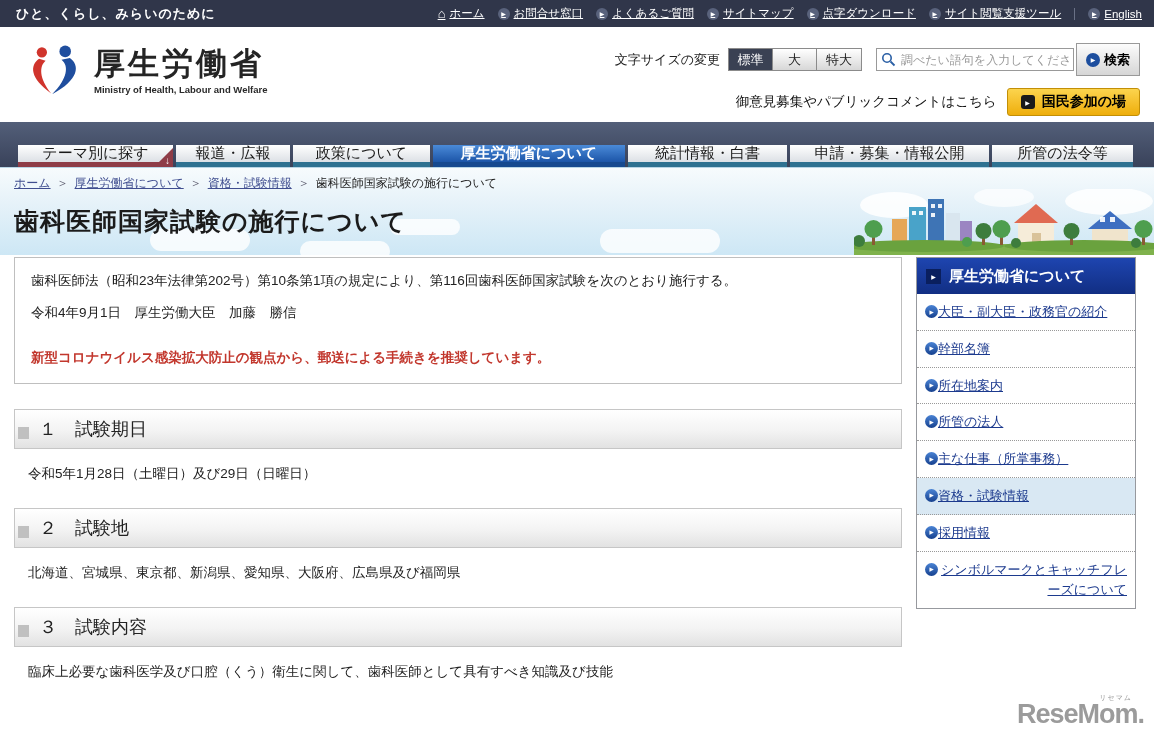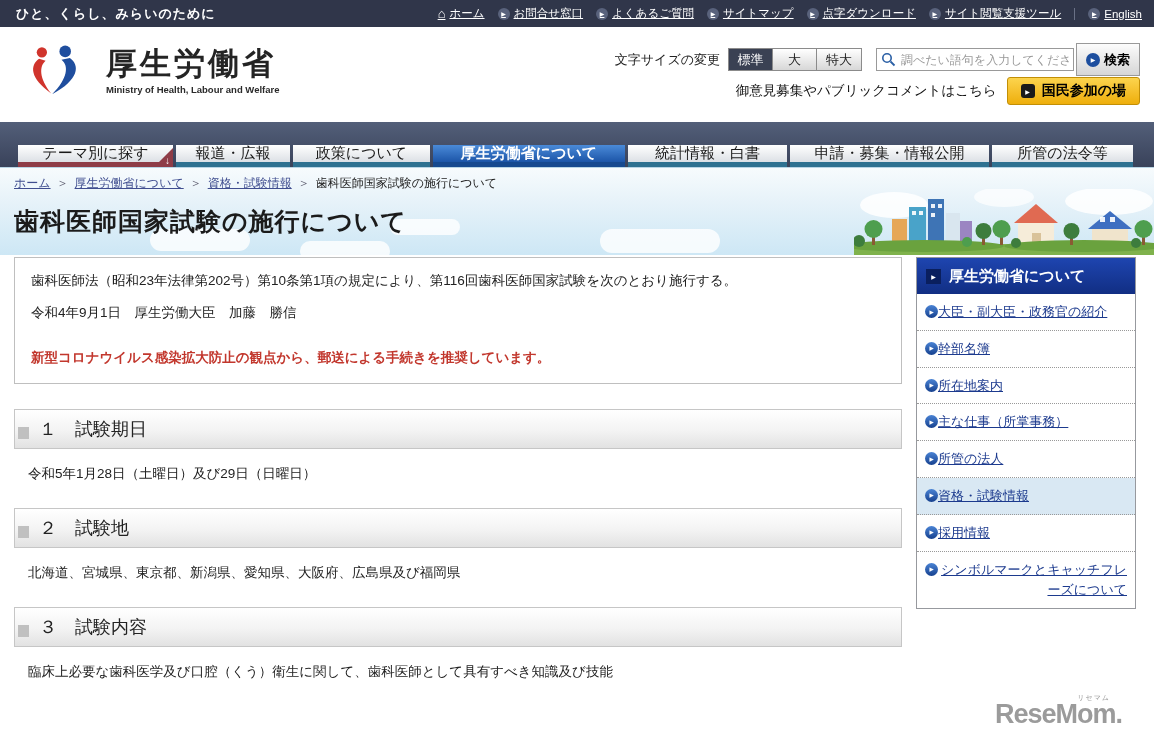--- a/index.html
+++ b/index.html
@@ -12,25 +12,25 @@
   .topbar { height:27px; background:#30364a; display:flex; align-items:center; padding:0 12px 0 16px; }
   .tagline { color:#fff; font-weight:bold; font-size:13px; letter-spacing:1px; }
   .toplinks { margin-left:auto; display:flex; align-items:center; gap:13px; }
   .toplink { display:flex; align-items:center; gap:4px; color:#fff; font-size:11.5px; text-decoration:underline; cursor:pointer; }
   .tl-circle { width:12px; height:12px; border-radius:50%; background:#59627c; color:#fff; font-size:6px;
     display:flex; align-items:center; justify-content:center; text-decoration:none; flex:none; }
   .tl-home { color:#fff; font-size:13px; line-height:1; text-decoration:none; }
   .top-divider { width:1px; height:12px; background:#6a7186; }
   
   header { height:95px; background:#fff; display:flex; padding:0 14px 0 26px; }
-  .logo { display:flex; align-items:center; gap:24px; margin-top:12px; height:64px; }
+  .logo { display:flex; align-items:center; gap:12px; margin-top:12px; height:64px; }
   .logo svg { width:56px; height:56px; }
   .logo-jp { font-size:31px; font-weight:bold; color:#242424; letter-spacing:3px; line-height:1; }
   .logo-en { font-size:9.5px; font-weight:bold; color:#2a2a2a; margin-top:5px; }
-  .header-right { margin-left:auto; display:flex; flex-direction:column; align-items:flex-end; margin-top:16px; gap:1px; }
+  .header-right { margin-left:auto; display:flex; flex-direction:column; align-items:flex-end; margin-top:16px; gap:12px; }
   .hr-row1 { display:flex; align-items:center; }
   .fs-label { font-size:13px; margin-right:8px; }
   .size-group { display:flex; border:1px solid #8b8b8b; }
   .size-btn { width:44px; height:21px; display:flex; align-items:center; justify-content:center;
     font-size:13px; background:linear-gradient(#ffffff,#d7d7d7); border-right:1px solid #8b8b8b; cursor:pointer; }
   .size-btn:last-child { border-right:none; }
   .size-btn.selected { background:#3a4153; color:#fff; }
   .search-wrap { position:relative; margin-left:14px; }
   .search-input { width:198px; height:23px; border:1px solid #999; padding:0 4px 0 24px; font-size:12px;
     font-family:"Liberation Sans","DejaVu Sans",sans-serif; }
@@ -90,21 +90,21 @@
     display:flex; align-items:center; gap:8px; padding:0 9px; cursor:pointer; }
   .sb-header-icon { width:15px; height:15px; background:#0a1f5e; color:#fff; font-size:6px;
     display:flex; align-items:center; justify-content:center; flex:none; }
   .sb-item { display:flex; padding:8px 8px 7px; border-bottom:1px dotted #999; cursor:pointer; align-items:flex-start; }
   .sb-item:last-child { border-bottom:none;text-align:right; }
   .sb-item.current { background:#d9e8f3; }
   .sb-arrow { width:13px; height:13px; border-radius:50%; background:linear-gradient(#4a83d4,#16418f); color:#fff;
     font-size:5.5px; display:flex; align-items:center; justify-content:center; flex:none; margin-top:3px; }
   .sb-label { color:#1c3a8e; text-decoration:underline; font-size:13px; line-height:1.6; }
   
-  .watermark { position:absolute; right:32px; bottom:8px; color:#9b9b9b; font-weight:bold; font-size:27px;
+  .watermark { position:absolute; right:10px; bottom:8px; color:#9b9b9b; font-weight:bold; font-size:27px;
     letter-spacing:-1px; z-index:5; }
   .wm-ruby { position:absolute; top:-6px; right:12px; font-size:7px; font-weight:normal; letter-spacing:1px; }
 </style>
 </head>
 <body>
 
 <div class="topbar">
   <span class="tagline">ひと、くらし、みらいのために</span>
   <nav class="toplinks">
     <a class="toplink">
@@ -309,25 +309,25 @@
     <div class="sb-item">
       <span class="sb-arrow">▶</span>
       <span class="sb-label">幹部名簿</span>
     </div>
     <div class="sb-item">
       <span class="sb-arrow">▶</span>
       <span class="sb-label">所在地案内</span>
     </div>
     <div class="sb-item">
       <span class="sb-arrow">▶</span>
+      <span class="sb-label">所管の法人</span>
+    </div>
+    <div class="sb-item">
+      <span class="sb-arrow">▶</span>
       <span class="sb-label">主な仕事（所掌事務）</span>
-    </div>
-    <div class="sb-item">
-      <span class="sb-arrow">▶</span>
-      <span class="sb-label">所管の法人</span>
     </div>
     <div class="sb-item current">
       <span class="sb-arrow">▶</span>
       <span class="sb-label">資格・試験情報</span>
     </div>
     <div class="sb-item">
       <span class="sb-arrow">▶</span>
       <span class="sb-label">採用情報</span>
     </div>
     <div class="sb-item">

